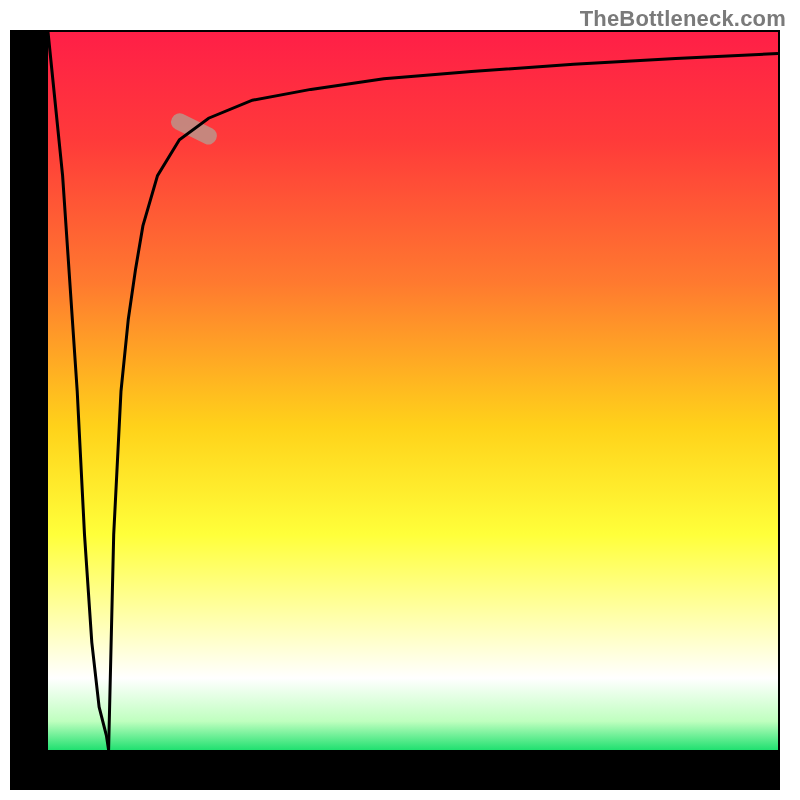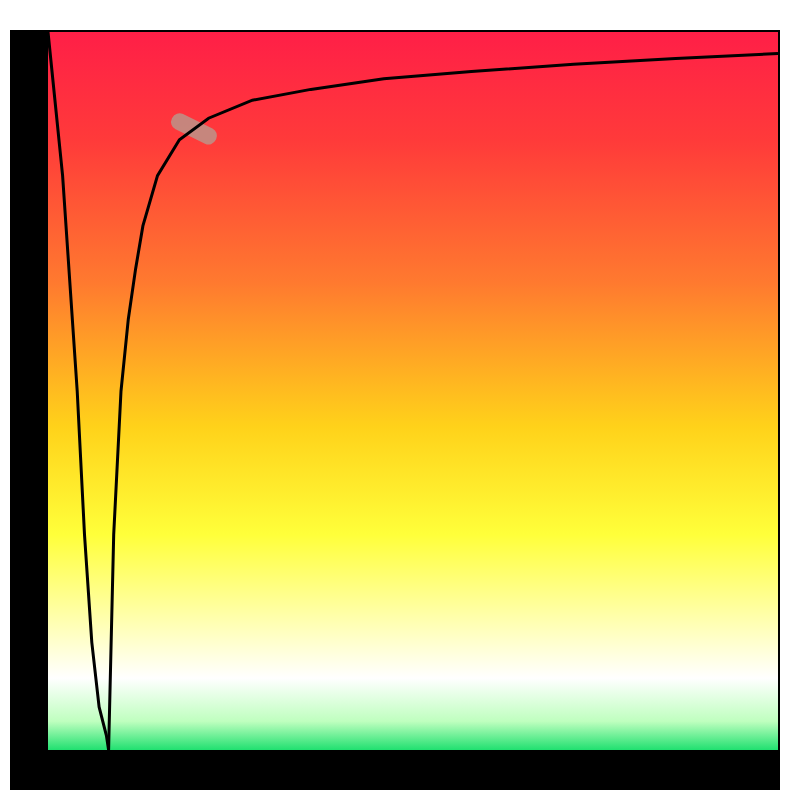--- a/index.html
+++ b/index.html
@@ -28,20 +28,21 @@
   svg.chart {
     position: absolute;
     top: 0;
     left: 0;
   }
 </style>
 </head>
 <body>
 
 <div class="stage">
+  <div class="watermark">TheBottleneck.com</div>
 
   <svg class="chart" width="800" height="800" viewBox="0 0 800 800">
     <defs>
       <linearGradient id="bgGrad" x1="0" y1="0" x2="0" y2="1">
           <stop offset="0%" stop-color="#ff1f47"></stop>
           <stop offset="15%" stop-color="#ff3a3a"></stop>
           <stop offset="35%" stop-color="#ff7a2f"></stop>
           <stop offset="55.00000000000001%" stop-color="#ffd21a"></stop>
           <stop offset="70%" stop-color="#ffff3a"></stop>
           <stop offset="82%" stop-color="#ffffb0"></stop>

